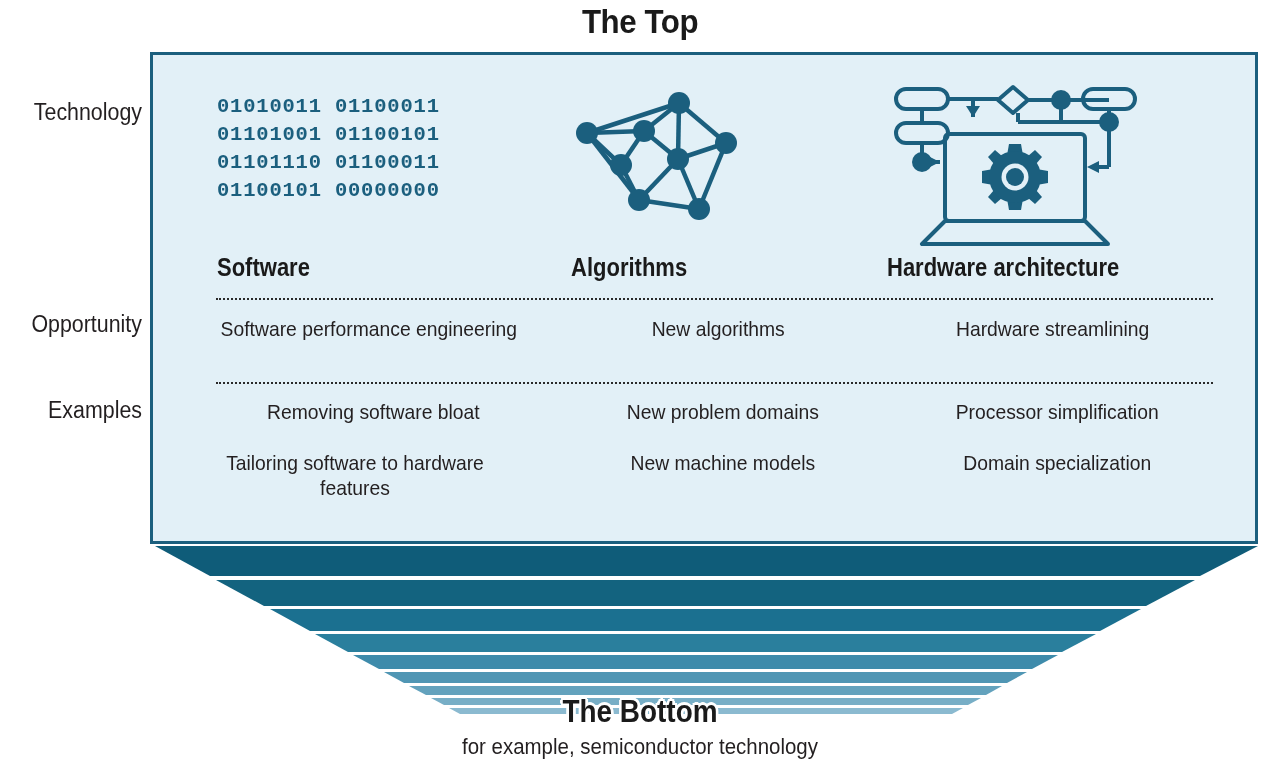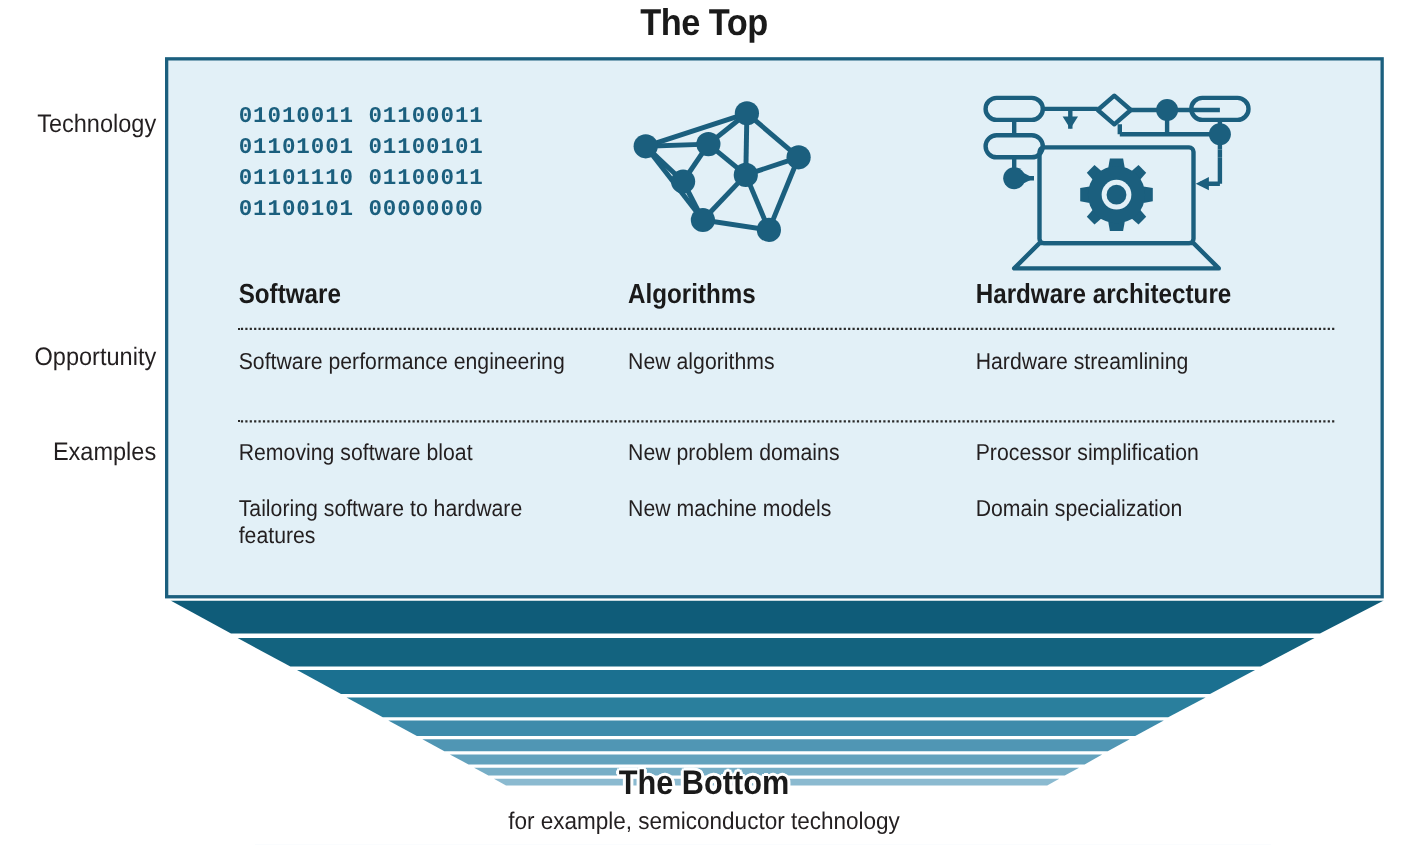--- a/index.html
+++ b/index.html
@@ -40,20 +40,21 @@
   #lbl-examples{top:397px;}
 
   
   .panel{
     position:absolute;
     left:150px;top:52px;
     width:1108px;height:492px;
     background:#e2f0f7;
     border:3px solid #1b5f7e;
     box-sizing:border-box;
+    text-align:center;
   }
 
   .binary{
     position:absolute;top:38px;left:64px;
     font-family:"Liberation Mono", monospace;
     font-size:20.5px;font-weight:bold;
     color:#1b5f7e;
     line-height:28px;
     letter-spacing:0.8px;
     white-space:pre;

